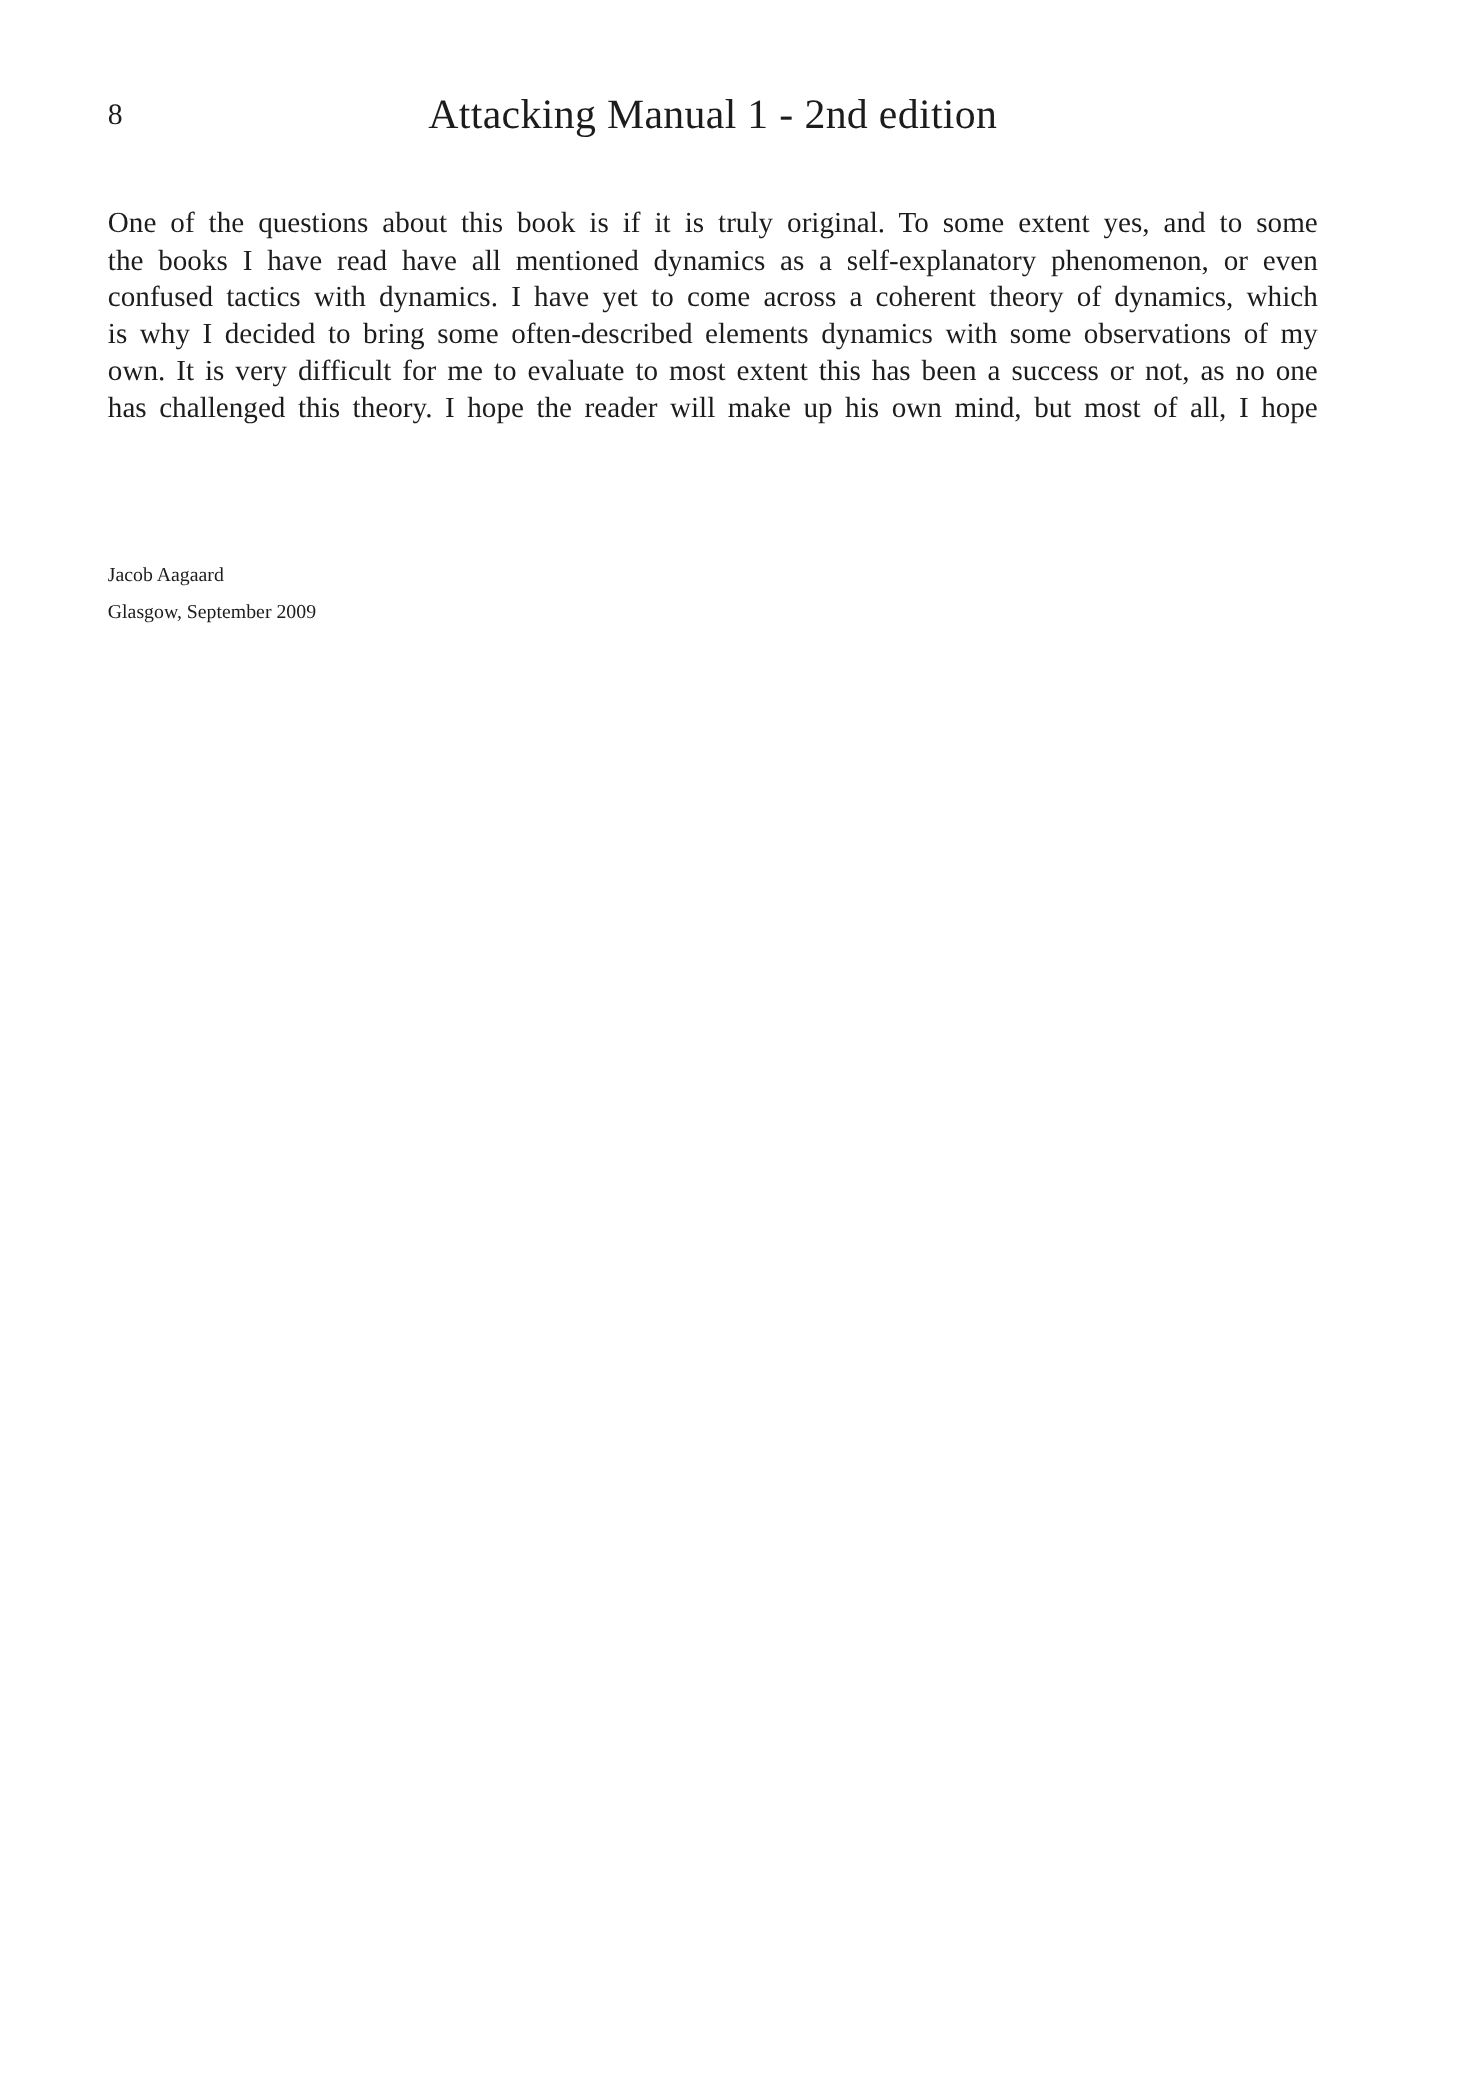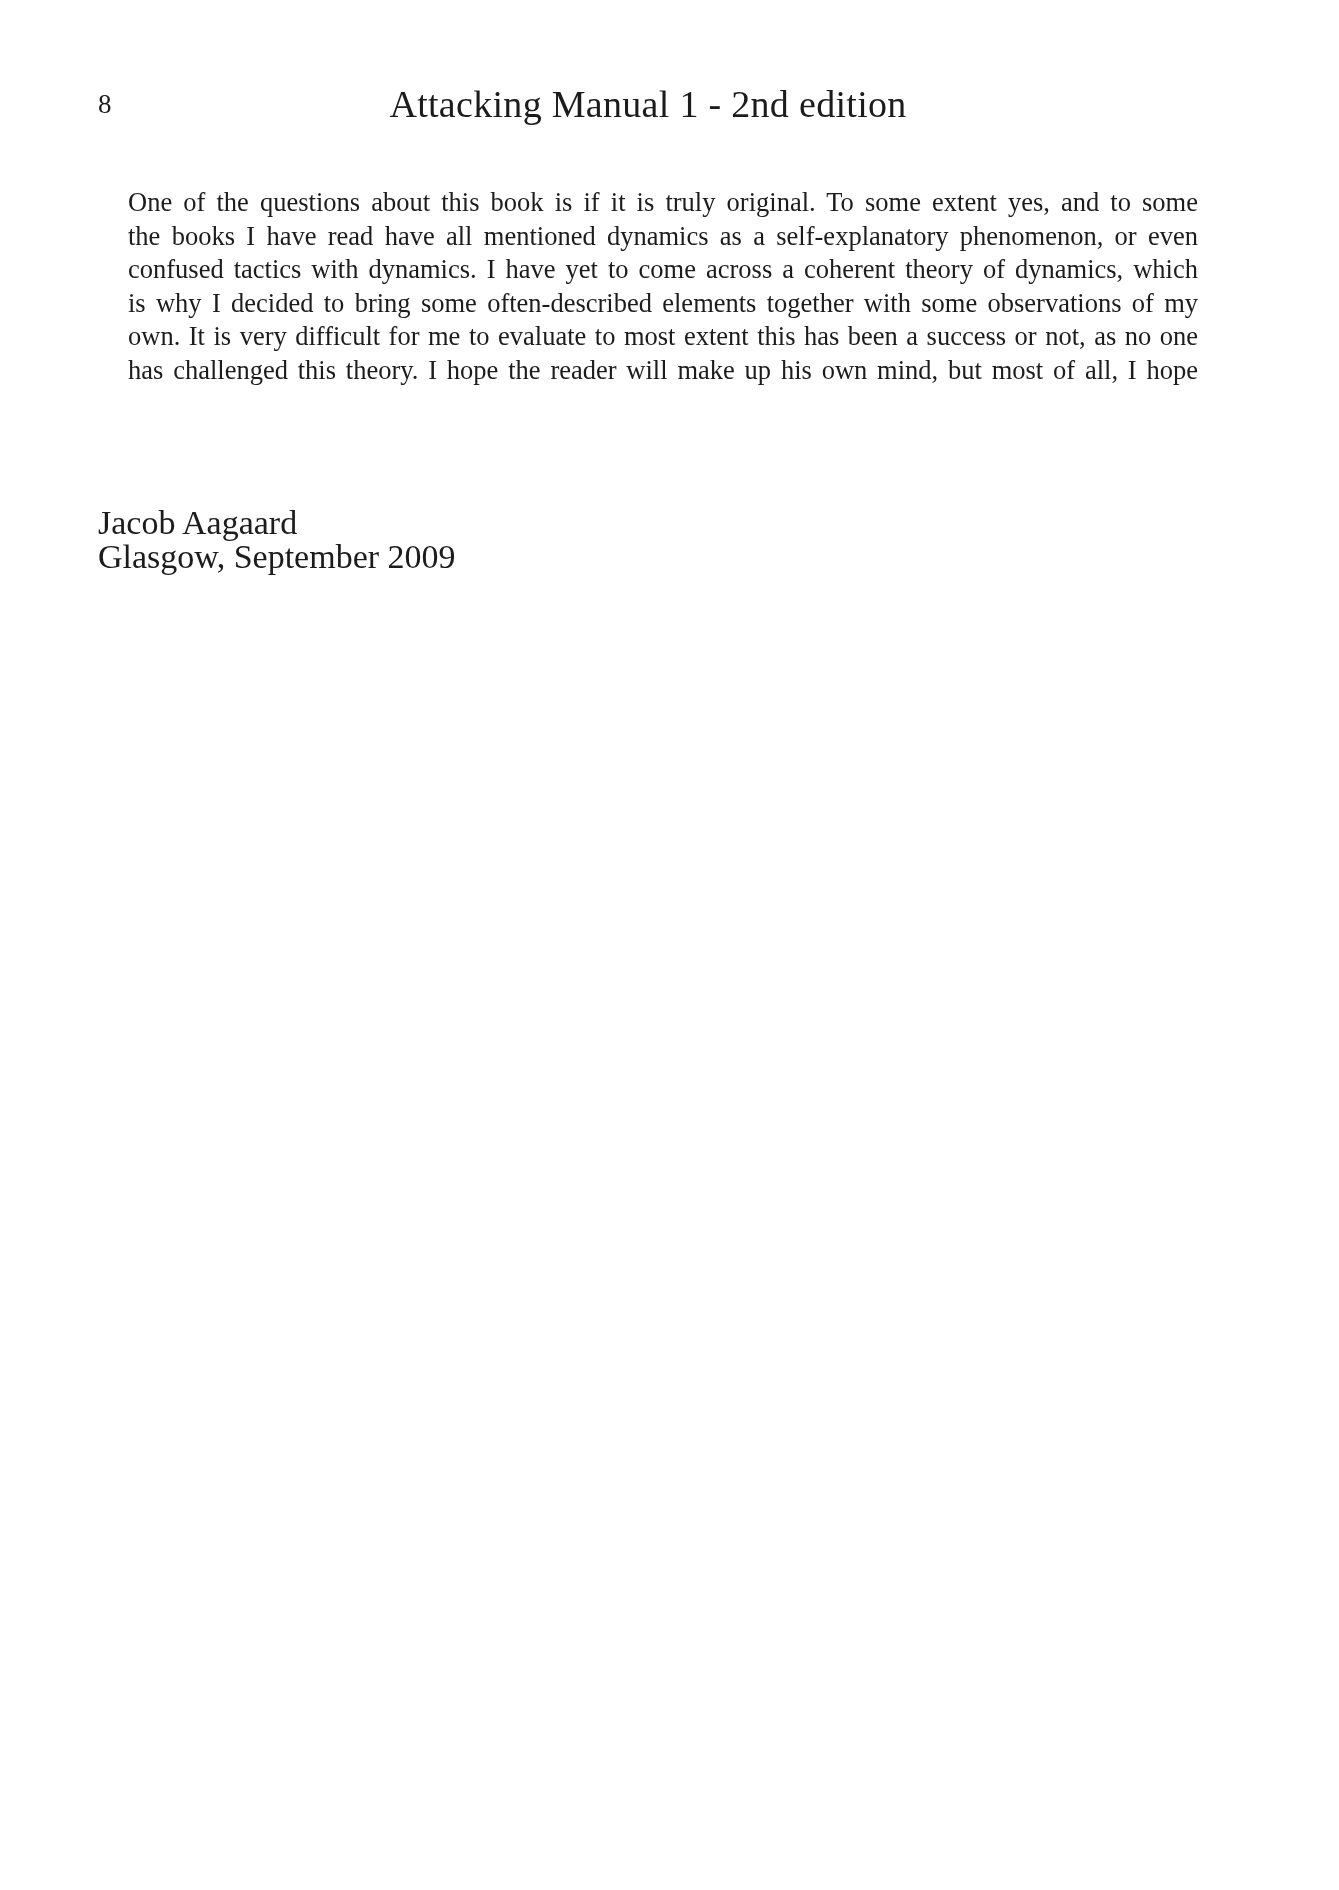--- a/index.html
+++ b/index.html
@@ -42,53 +42,52 @@
     line-height: 36px;
     letter-spacing: 0.3px;
   }
   .body-paragraph {
     top: 186px;
     font-size: 26.5px;
     line-height: 33.5px;
   }
   .para-line {
     white-space: normal;
-    margin-left: 30px;
   }
   .para-line.justified {
     text-align: justify;
     text-align-last: justify;
   }
   .para-line.last {
     text-align: left;
   }
   .signature-block {
     top: 506px;
-    font-size: 34px;
+    font-size: 18px;
     line-height: 33.5px;
   }
   .signature-line {
     text-align: left;
   }
 </style>
 </head>
 <body>
 
 <div class="page">
 
   <div class="text-column running-header">
     <span class="page-number">8</span>
     <div class="running-title">Attacking Manual 1 - 2nd edition</div>
   </div>
 
   <div class="text-column body-paragraph">
       <div class="para-line justified">One of the questions about this book is if it is truly original. To some extent yes, and to some</div>
       <div class="para-line justified">the books I have read have all mentioned dynamics as a self-explanatory phenomenon, or even</div>
       <div class="para-line justified">confused tactics with dynamics. I have yet to come across a coherent theory of dynamics, which</div>
-      <div class="para-line justified">is why I decided to bring some often-described elements together with some observations of my</div>
+      <div class="para-line justified">is why I decided to bring some often-described elements dynamics with some observations of my</div>
       <div class="para-line justified">own. It is very difficult for me to evaluate to most extent this has been a success or not, as no one</div>
       <div class="para-line justified">has challenged this theory. I hope the reader will make up his own mind, but most of all, I hope</div>
     </div>
 
   <div class="text-column signature-block">
     <div class="signature-line">Jacob Aagaard</div>
     <div class="signature-line">Glasgow, September 2009</div>
   </div>
 
 </div>

